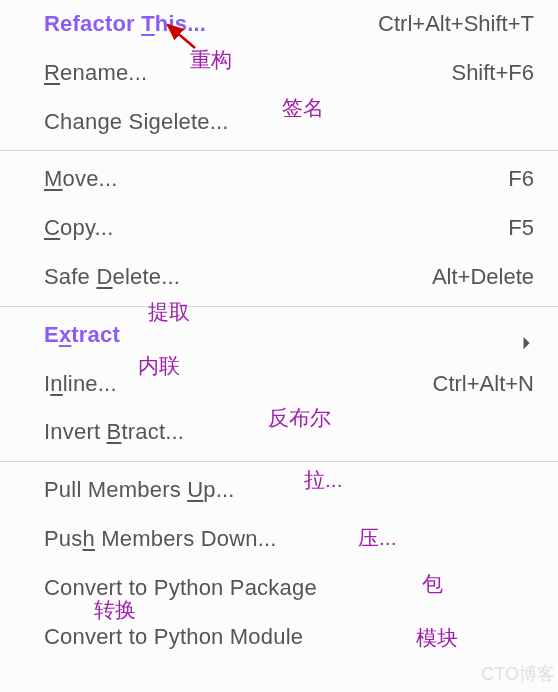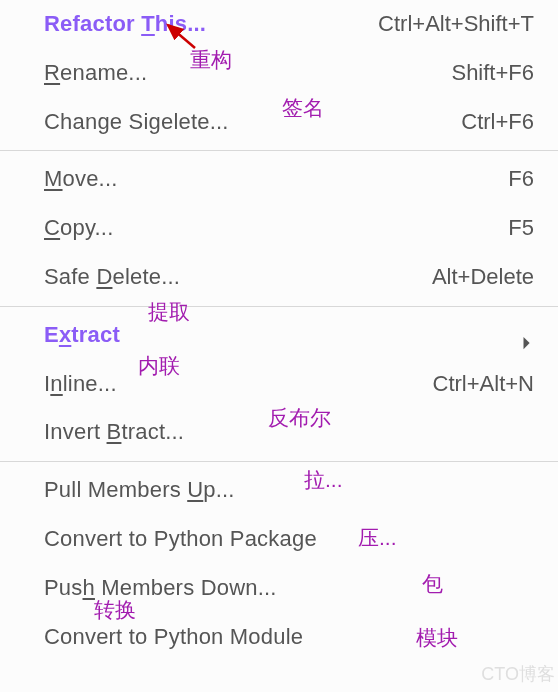--- a/index.html
+++ b/index.html
@@ -87,21 +87,20 @@
     <div class="menu-item bold">
       <span class="label"><span>Refactor </span><span class="mnemonic">T</span><span>his...</span></span>
       <span class="shortcut">Ctrl+Alt+Shift+T</span>
     </div>
     <div class="menu-item">
       <span class="label"><span class="mnemonic">R</span><span>ename...</span></span>
       <span class="shortcut">Shift+F6</span>
     </div>
     <div class="menu-item">
       <span class="label"><span>Change Si</span><span class="mnemonic">g</span><span>elete...</span></span>
-      <span class="shortcut">Ctrl+F6</span>
     </div>
     <hr class="separator">
     <div class="menu-item">
       <span class="label"><span class="mnemonic">M</span><span>ove...</span></span>
       <span class="shortcut">F6</span>
     </div>
     <div class="menu-item">
       <span class="label"><span class="mnemonic">C</span><span>opy...</span></span>
       <span class="shortcut">F5</span>
     </div>
@@ -123,25 +122,25 @@
     <div class="menu-item">
       <span class="label"><span>Invert </span><span class="mnemonic">B</span><span>tract...</span></span>
       <span class="shortcut"></span>
     </div>
     <hr class="separator">
     <div class="menu-item">
       <span class="label"><span>Pull Members </span><span class="mnemonic">U</span><span>p...</span></span>
       <span class="shortcut"></span>
     </div>
     <div class="menu-item">
-      <span class="label"><span>Convert to Python Package</span></span>
+      <span class="label"><span>Pus</span><span class="mnemonic">h</span><span> Members Down...</span></span>
       <span class="shortcut"></span>
     </div>
     <div class="menu-item">
-      <span class="label"><span>Pus</span><span class="mnemonic">h</span><span> Members Down...</span></span>
+      <span class="label"><span>Convert to Python Package</span></span>
       <span class="shortcut"></span>
     </div>
     <div class="menu-item">
       <span class="label"><span>Convert to Python Module</span></span>
       <span class="shortcut"></span>
     </div>
   </div>
 
 <svg class="arrow" style="left:160px; top:20px; width:40px; height:30px;">
   <defs>

